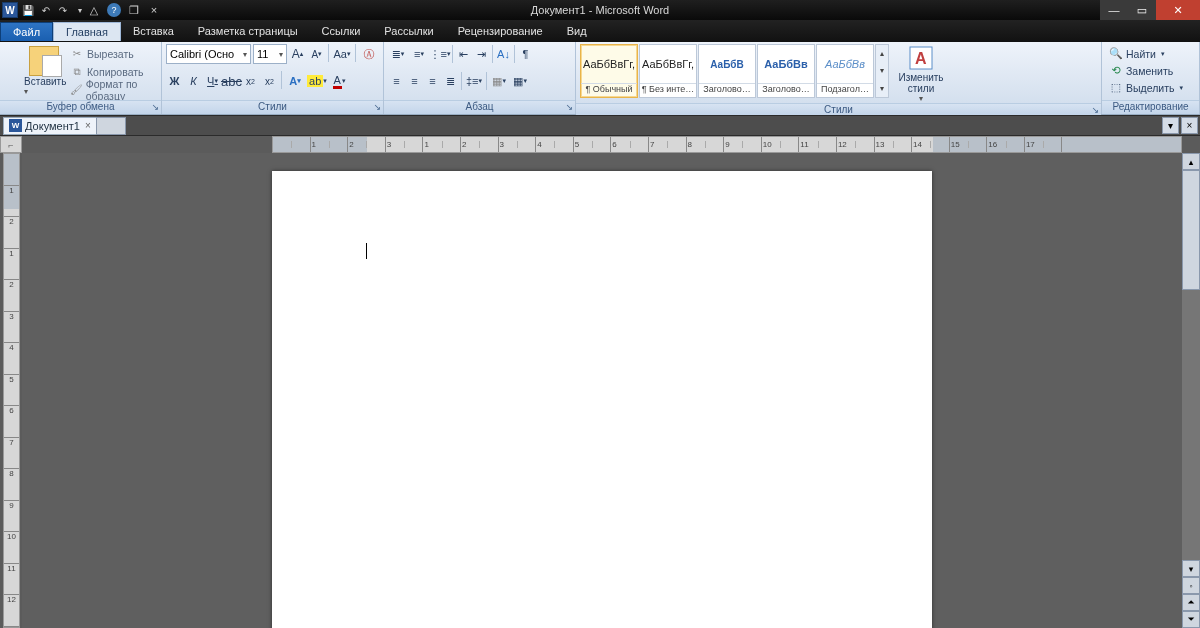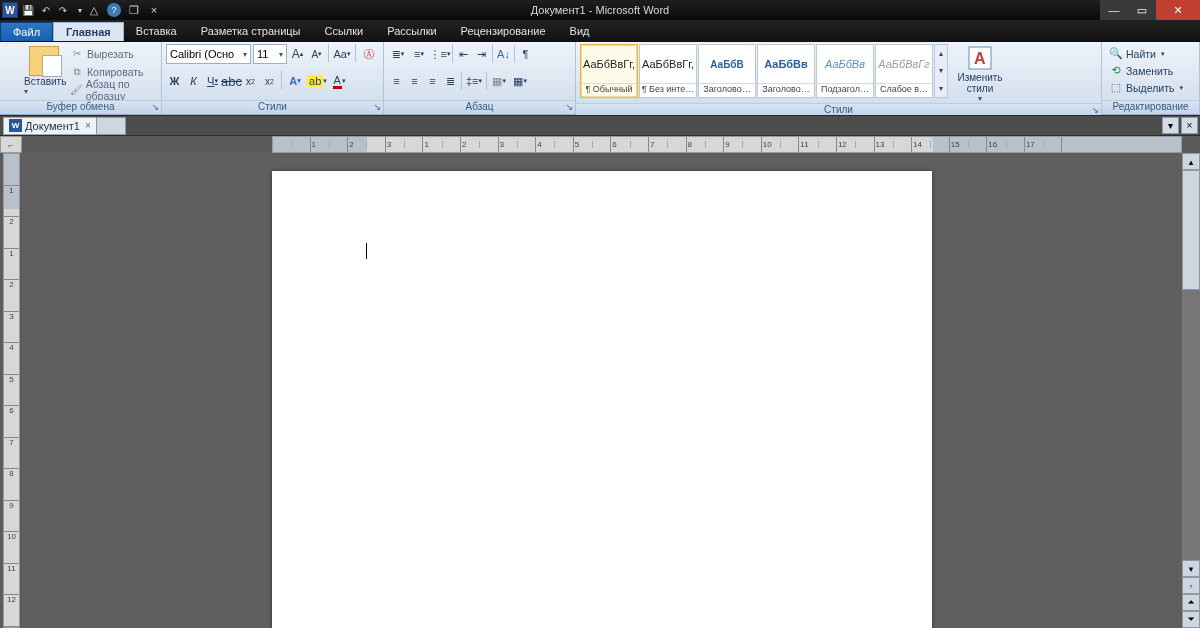--- a/index.html
+++ b/index.html
@@ -17,21 +17,21 @@
 .winbtns .close{ background:#c04030; width:44px; color:#fff;}
 .winbtns .min,.winbtns .max{ background:#3a3a3a; color:#eee;}
 .titlebar .helpbtns{ display:flex; gap:6px; margin-right:6px; color:#d0d0d0; font-size:11px;}
 .titlebar .helpbtns span{ display:inline-flex; width:14px; height:14px; align-items:center; justify-content:center;}
 .q-circle{ width:12px;height:12px;border-radius:50%;background:#3d7ab8;color:#fff;font-size:9px;}
 
 
 .tabs { height: 22px; background: linear-gradient(#222,#111); display:flex; align-items:center; padding-left:0; font-size:11px;}
 .tab { padding: 3px 12px 3px; color:#e2e2e2; cursor:default;}
 .tab.file { background: linear-gradient(#2e74c4,#1a5fb0); color:#fff; border:1px solid #0e3f78; border-bottom:none;}
-.tab.active { background:#dce6f2; color:#1f3b5f; border:1px solid #9fb8d8; border-bottom:none;font-weight:bold;}
+.tab.active { background:#dce6f2; color:#1f3b5f; border:1px solid #9fb8d8; border-bottom:none;}
 
 
 .ribbon { height: 73px; background: linear-gradient(#eef3fa,#cfdcec); border-bottom:1px solid #99adc2; display:flex;}
 .group { border-right:1px solid #b1c3d8; display:flex; flex-direction:column; }
 .group-body { flex:1; display:flex; align-items:flex-start; padding:2px 4px 0 4px; gap:4px;}
 .group-label { height:14px; font-size:10px; color:#3c5a82; text-align:center; background: linear-gradient(#d7e3f2,#c3d5ea); border-top:1px solid #b9cde2; position:relative;}
 .group-label .launch{ position:absolute; right:2px; top:1px; font-size:9px; color:#4a6a90;}
 
 
 .clip-paste { width:40px; text-align:left; font-size:10px; color:#2a4060;margin-left:20px;}
@@ -161,21 +161,21 @@
         <div>
             <span class="i">✂</span>
             <span>Вырезать</span>
           </div>
         <div>
             <span class="i">⧉</span>
             <span>Копировать</span>
           </div>
         <div>
             <span class="i">🖌</span>
-            <span>Абзац по образцу</span>
+            <span>Формат по образцу</span>
           </div>
       </div>
     </div>
     <div class="group-label"><span>Буфер обмена</span><span class="launch">↘</span></div>
   </div>
 
   <div class="group fontgrp" style="width:222px">
     <div class="group-body" style="flex-direction:column;gap:3px">
       <div class="row">
         <div class="fontbox fontname">
@@ -298,24 +298,20 @@
             <div class="prev blue" style="font-size:10px">АаБбВ</div>
             <div class="nm">Заголово…</div>
           </div>
         <div class="styleitem">
             <div class="prev blue">АаБбВв</div>
             <div class="nm">Заголово…</div>
           </div>
         <div class="styleitem">
             <div class="prev bluei">АаБбВв</div>
             <div class="nm">Подзагол…</div>
-          </div>
-        <div class="styleitem">
-            <div class="prev grayi">АаБбВвГг</div>
-            <div class="nm">Слабое в…</div>
           </div>
         <div class="galmore">
             <div>▴</div>
             <div>▾</div>
             <div>▾</div>
           </div>
       </div>
       <div class="stylechg">
         <div class="ico">
             <svg width="26" height="26">

